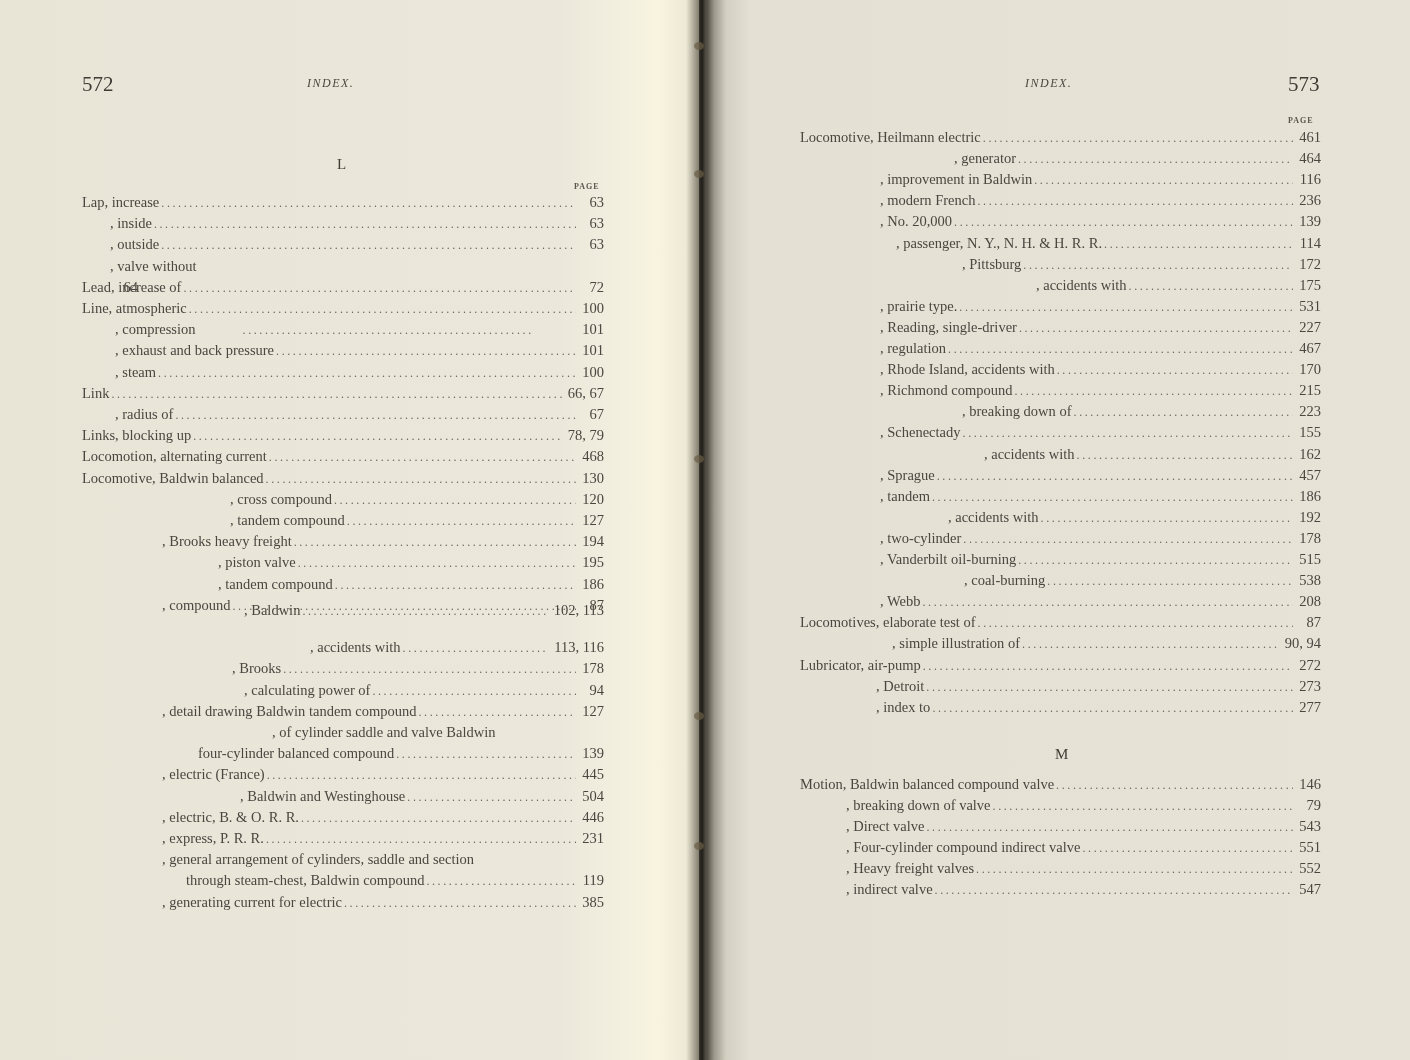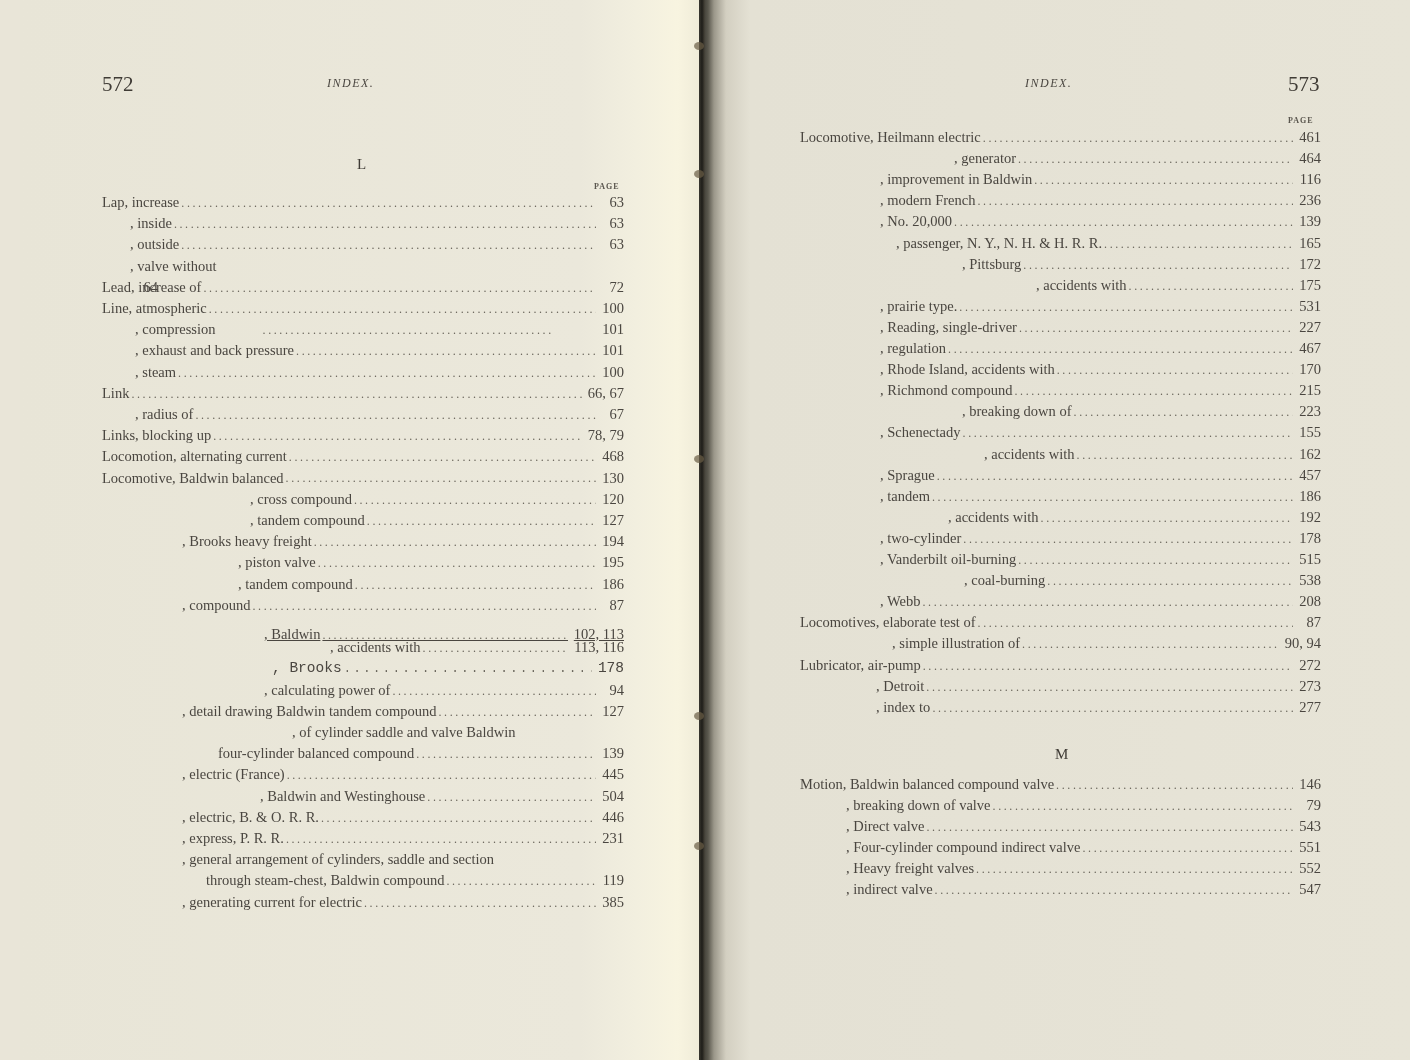--- a/index.html
+++ b/index.html
@@ -7,21 +7,20 @@
     width: 1410px; height: 1060px; overflow: hidden;
     background: #e9e5d8;
     font-family: "Liberation Serif", "DejaVu Serif", serif;
     color: #4a4640;
     position: relative;
   }
   .spread { position: absolute; left: 0; top: 0; width: 1410px; height: 1060px; }
   .page-left {
     position: absolute; left: 0; top: 0; width: 700px; height: 1060px;
     background: linear-gradient(90deg, #e8e5d7 0%, #ebe8db 80%, #f2efdf 88%, #f8f4e0 94%, #ede9d6 98%, #7a7566 100%);
-    margin-left: 20px;
   }
   .page-right {
     position: absolute; left: 700px; top: 0; width: 710px; height: 1060px;
     background: linear-gradient(90deg, #2c2a25 0px, #5a574d 8px, #9b978a 14px, #d3cfc1 26px, #e4e1d4 50px, #e7e4d7 100%);
   }
   .gutter-line {
     position: absolute; left: 699px; top: 0; width: 6px; height: 1060px;
     background: linear-gradient(90deg, #3a3830, #1f1d19, #4a463c);
   }
   .stitch { position: absolute; left: 694px; width: 10px; height: 8px; border-radius: 50%; background: #6a5d45; opacity: .7; }
@@ -113,21 +112,21 @@
         <div class="entry" style="top: 233.2px; left: 0px; right: 0px;">
           <span class="txt">Links, blocking up</span>
           <span class="dots"></span>
           <span class="pg">78, 79</span>
         </div>
         <div class="entry" style="top: 254.4px; left: 0px; right: 0px;">
           <span class="txt">Locomotion, alternating current</span>
           <span class="dots"></span>
           <span class="pg">468</span>
         </div>
-        <div class="entry" style="top: 275.6px; left: 0px; right: 0px; align-items: flex-end;">
+        <div class="entry" style="top: 275.6px; left: 0px; right: 0px;">
           <span class="txt">Locomotive, Baldwin balanced</span>
           <span class="dots"></span>
           <span class="pg">130</span>
         </div>
         <div class="entry" style="top: 296.8px; left: 148px; right: 0px;">
           <span class="txt">, cross compound</span>
           <span class="dots"></span>
           <span class="pg">120</span>
         </div>
         <div class="entry" style="top: 318px; left: 148px; right: 0px;">
@@ -148,31 +147,31 @@
         <div class="entry" style="top: 381.6px; left: 136px; right: 0px;">
           <span class="txt">, tandem compound</span>
           <span class="dots"></span>
           <span class="pg">186</span>
         </div>
         <div class="entry" style="top: 402.8px; left: 80px; right: 0px;">
           <span class="txt">, compound</span>
           <span class="dots"></span>
           <span class="pg">87</span>
         </div>
-        <div class="entry" style="top: 432px; left: 162px; right: 0px; text-decoration: underline;">
+        <div class="entry" style="top: 408px; left: 162px; right: 0px;">
           <span class="txt">, Baldwin</span>
           <span class="dots"></span>
           <span class="pg">102, 113</span>
         </div>
         <div class="entry" style="top: 445.2px; left: 228px; right: 0px;">
           <span class="txt">, accidents with</span>
           <span class="dots"></span>
           <span class="pg">113, 116</span>
         </div>
-        <div class="entry" style="top: 466.4px; left: 170px; right: 0px; font-family: Liberation Mono, monospace;">
+        <div class="entry" style="top: 466.4px; left: 150px; right: 0px;">
           <span class="txt">, Brooks</span>
           <span class="dots"></span>
           <span class="pg">178</span>
         </div>
         <div class="entry" style="top: 487.6px; left: 162px; right: 0px;">
           <span class="txt">, calculating power of</span>
           <span class="dots"></span>
           <span class="pg">94</span>
         </div>
         <div class="entry" style="top: 508.8px; left: 80px; right: 0px;">
@@ -254,21 +253,21 @@
           <span class="pg">236</span>
         </div>
         <div class="entry" style="top: 84.4px; left: 80px; right: 0px;">
           <span class="txt">, No. 20,000</span>
           <span class="dots"></span>
           <span class="pg">139</span>
         </div>
         <div class="entry" style="top: 105.5px; left: 80px; right: 0px; margin-left: 16px;">
           <span class="txt">, passenger, N. Y., N. H. &amp; H. R. R.</span>
           <span class="dots"></span>
-          <span class="pg">165</span>
+          <span class="pg">114</span>
         </div>
         <div class="entry" style="top: 126.6px; left: 162px; right: 0px;">
           <span class="txt">, Pittsburg</span>
           <span class="dots"></span>
           <span class="pg">172</span>
         </div>
         <div class="entry" style="top: 147.7px; left: 236px; right: 0px;">
           <span class="txt">, accidents with</span>
           <span class="dots"></span>
           <span class="pg">175</span>

